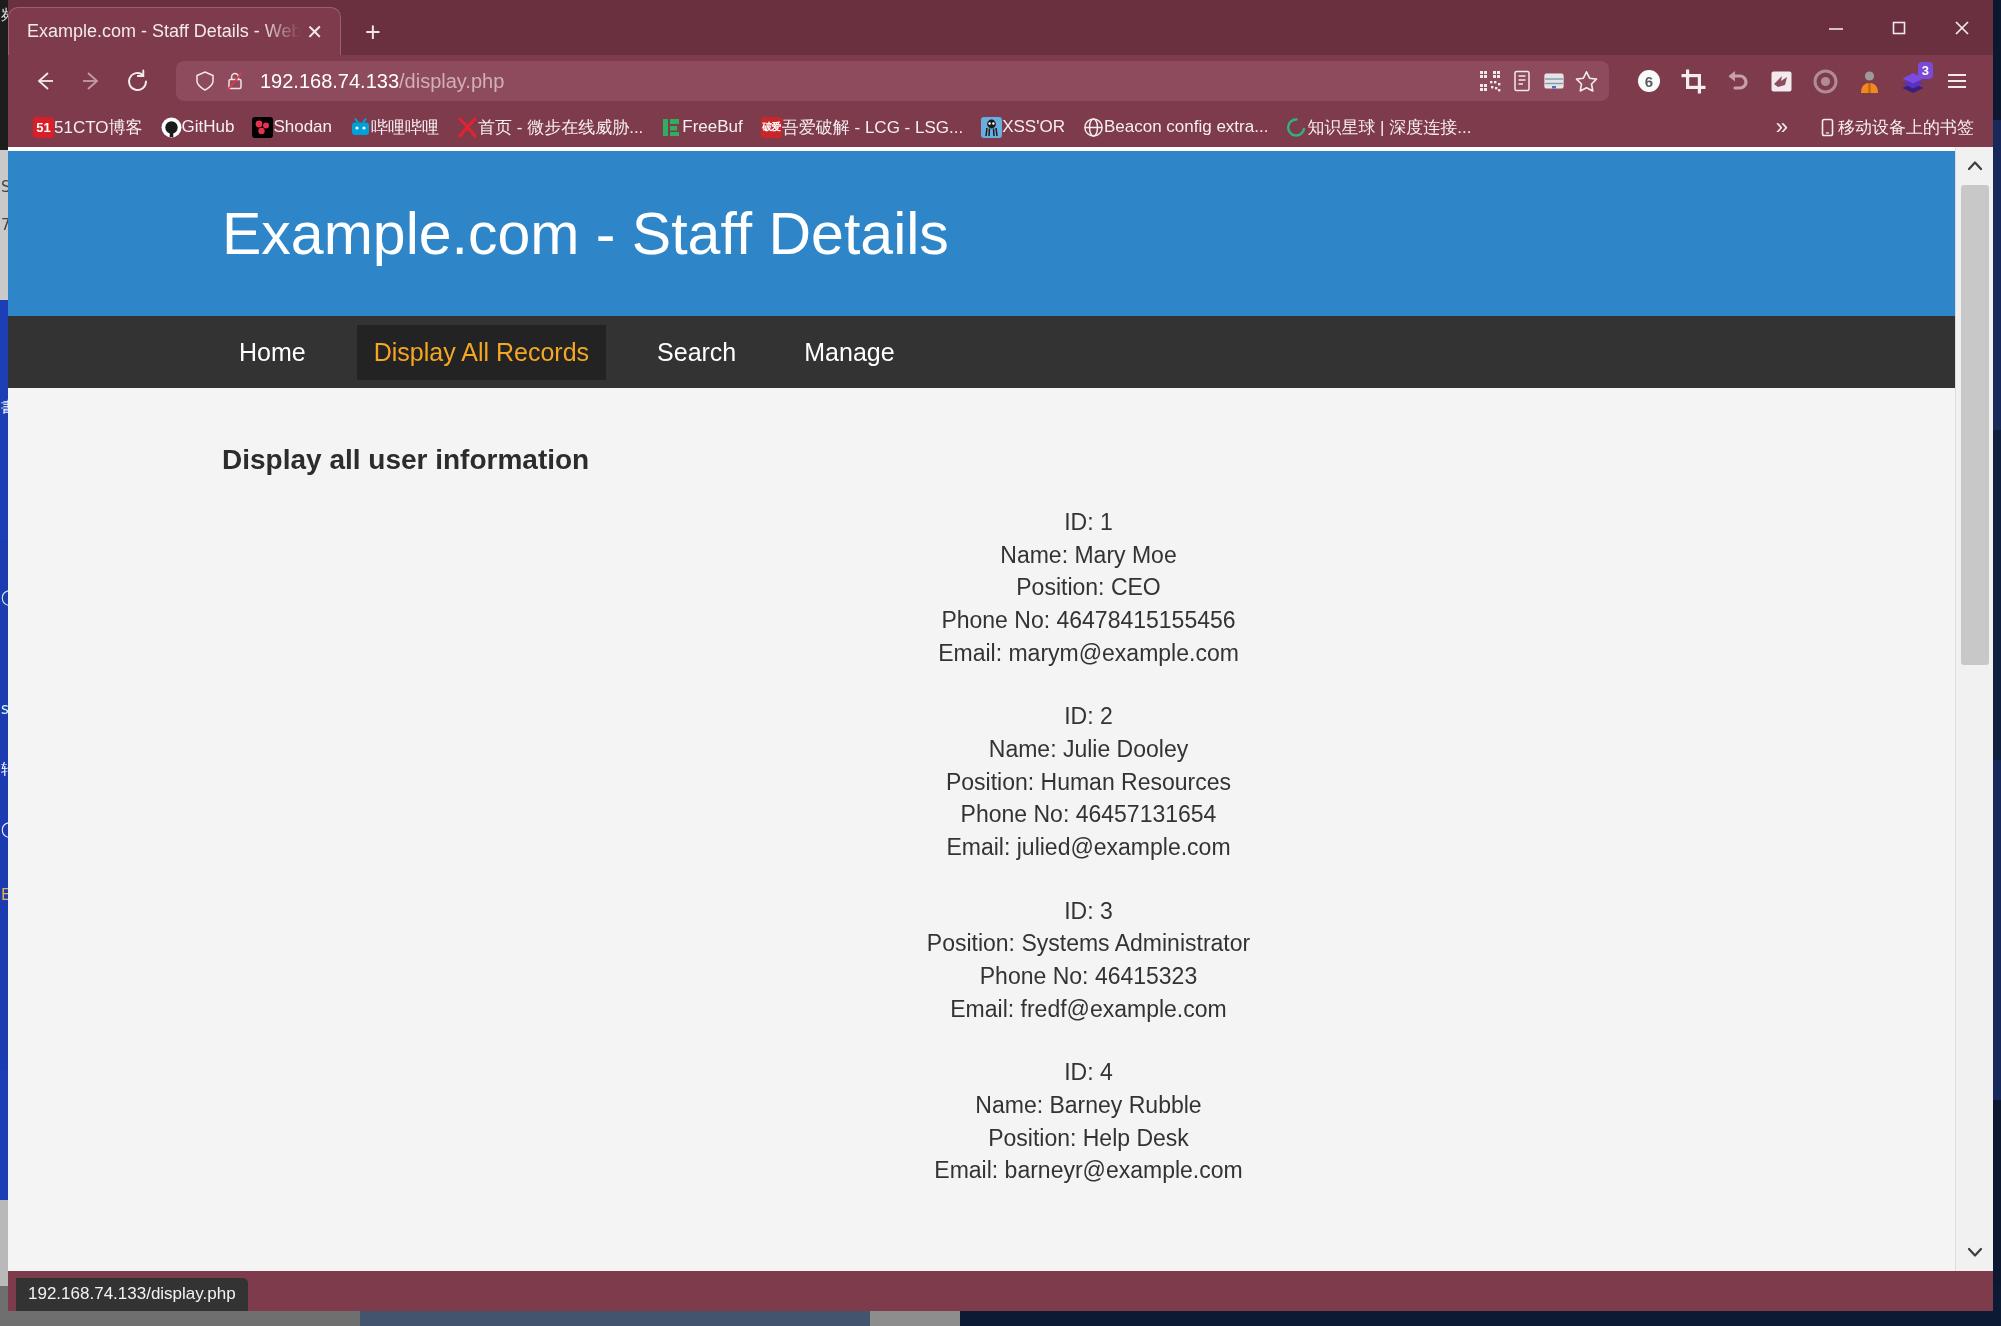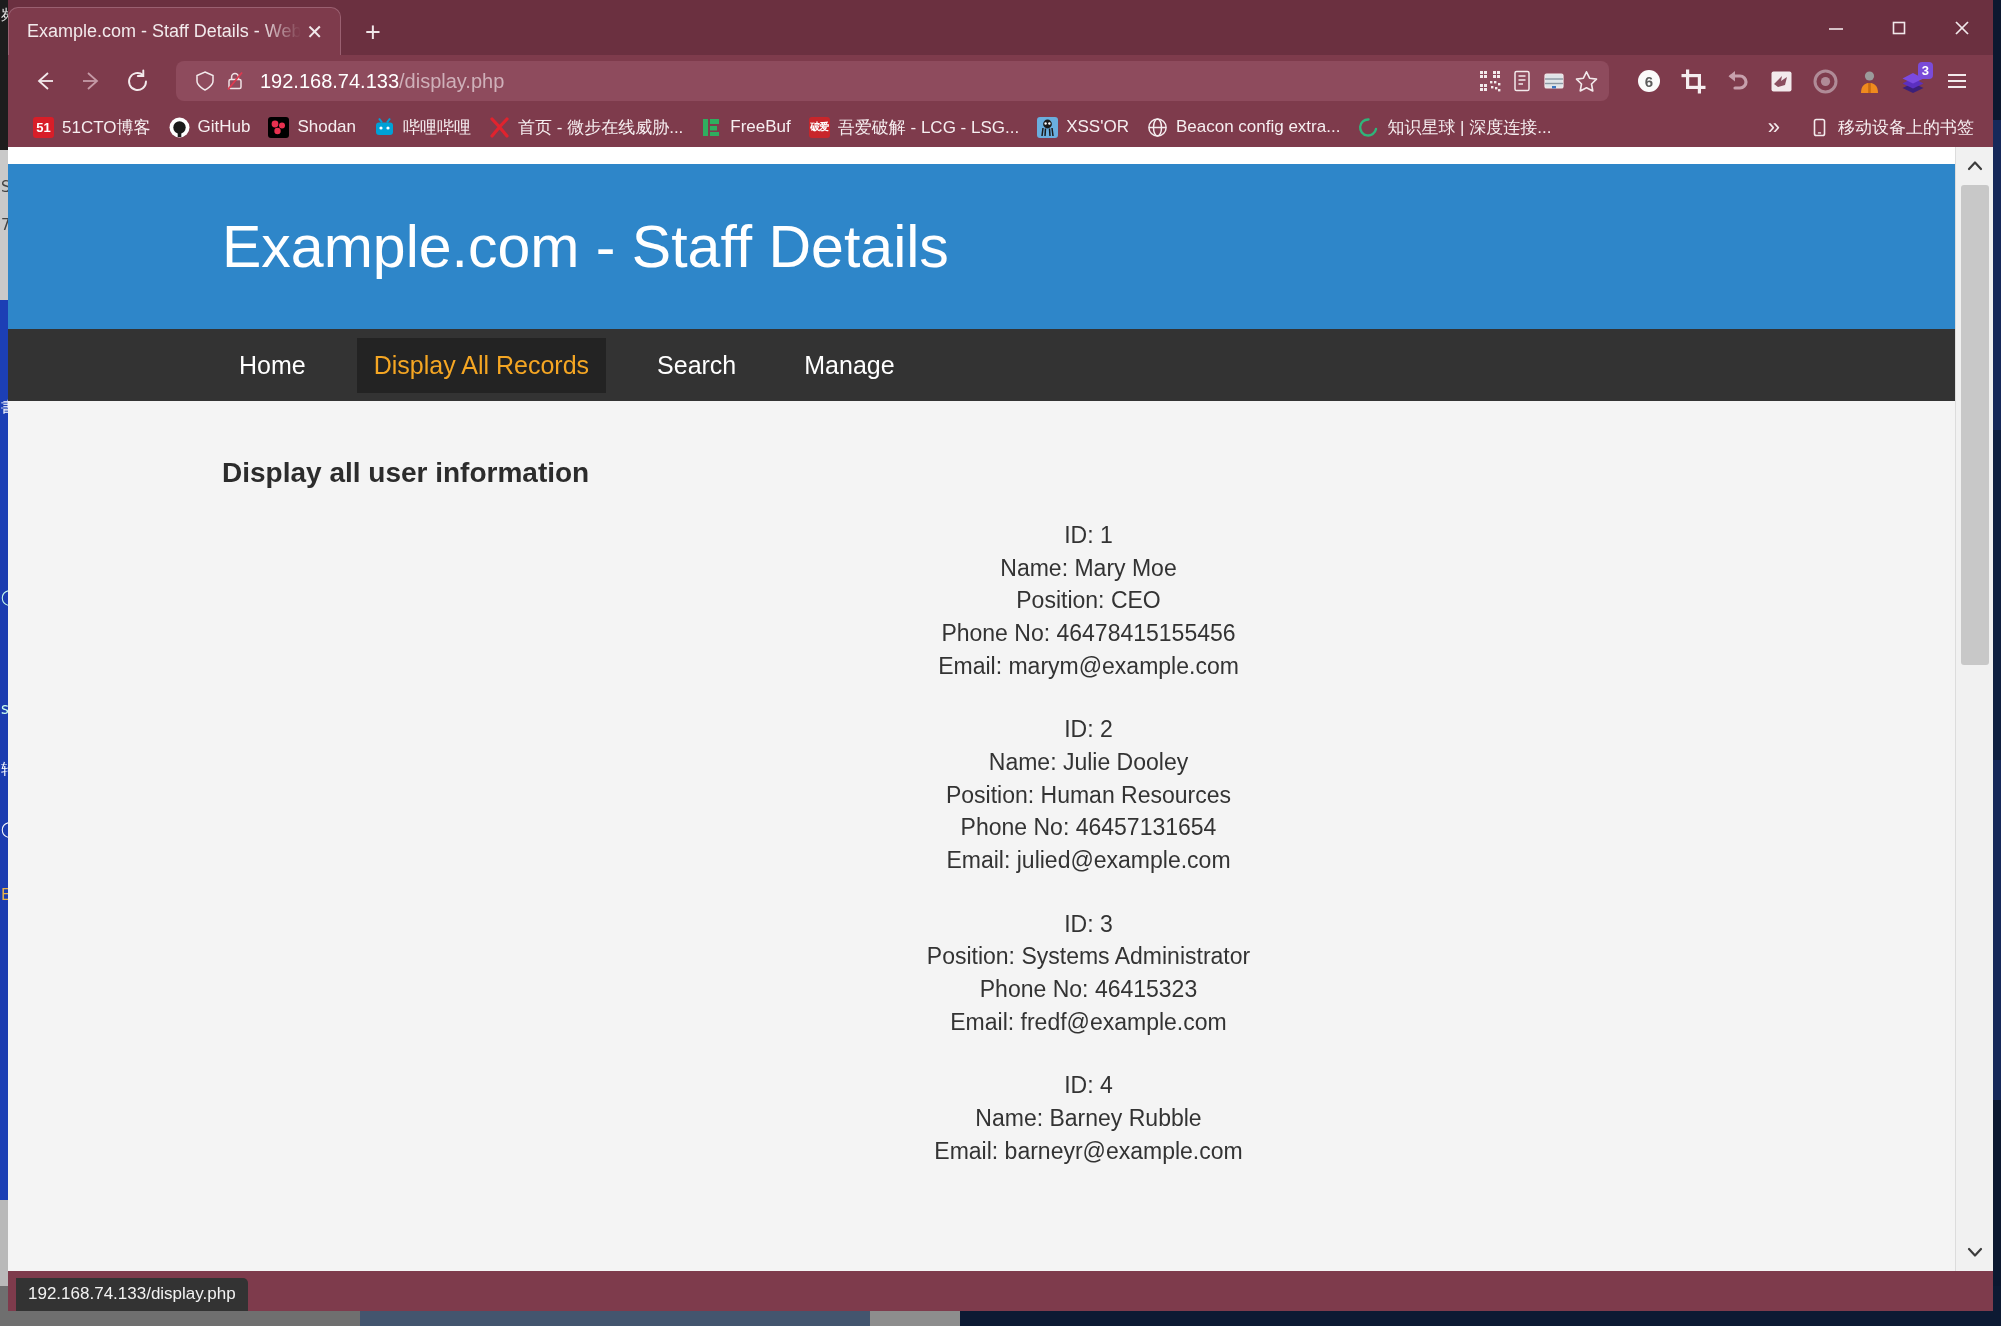--- a/index.html
+++ b/index.html
@@ -153,40 +153,40 @@
     overflow: hidden;
   }
   .bm {
     display: flex; align-items: center;
     height: 32px; padding: 0 9px;
     color: #f6eef0; font-size: 17px;
     white-space: nowrap; cursor: pointer;
     border-radius: 5px;
   }
   .bm .fav {
-    width: 21px; height: 21px; margin-right: 8px;
+    width: 21px; height: 21px; 
     display: flex; align-items: center; justify-content: center;
     border-radius: 3px; flex: none;
     font-size: 13px; font-weight: bold; color: #fff;
     overflow: hidden;
   }
   #bm-overflow {
     margin-left: auto; display: flex; align-items: center; gap: 10px;
   }
   #bm-chevrons { color: #f3eaec; font-size: 22px; padding: 0 10px; cursor: pointer; }
 
   
   #viewport {
     position: relative;
     height: 1124px;
     background: #ffffff;
     overflow: hidden;
   }
   #page {
-    position: absolute; left: 0; top: 17px;
+    position: absolute; left: 0; top: 4px;
     width: 1947px; height: 1124px;
     background: #86efac;
     overflow: hidden;
   }
   #page-header {
     background: #2e86c9;
     height: 165px;
     display: flex; align-items: center;
     padding-left: 214px;
   }
@@ -603,20 +603,21 @@
         <div class="record">
           <div><span>ID:</span> <span>3</span></div>
           <div><span>Position:</span> <span>Systems Administrator</span></div>
           <div><span>Phone No:</span> <span>46415323</span></div>
           <div><span>Email:</span> <span>fredf@example.com</span></div>
         </div>
 
         <div class="record">
           <div><span>ID:</span> <span>4</span></div>
           <div><span>Name:</span> <span>Barney Rubble</span></div>
+          <div><span>Position:</span> <span>Help Desk</span></div>
           <div><span>Email:</span> <span>barneyr@example.com</span></div>
         </div>
 
       </div>
     </div>
 
     <div id="vscroll">
       <div class="arrow">
         <svg width="20" height="20" viewBox="0 0 20 20">
             <path d="M4 13 L10 6.5 L16 13" fill="none" stroke="#3c3c3c" stroke-width="2.2" stroke-linecap="round" stroke-linejoin="round"></path>

